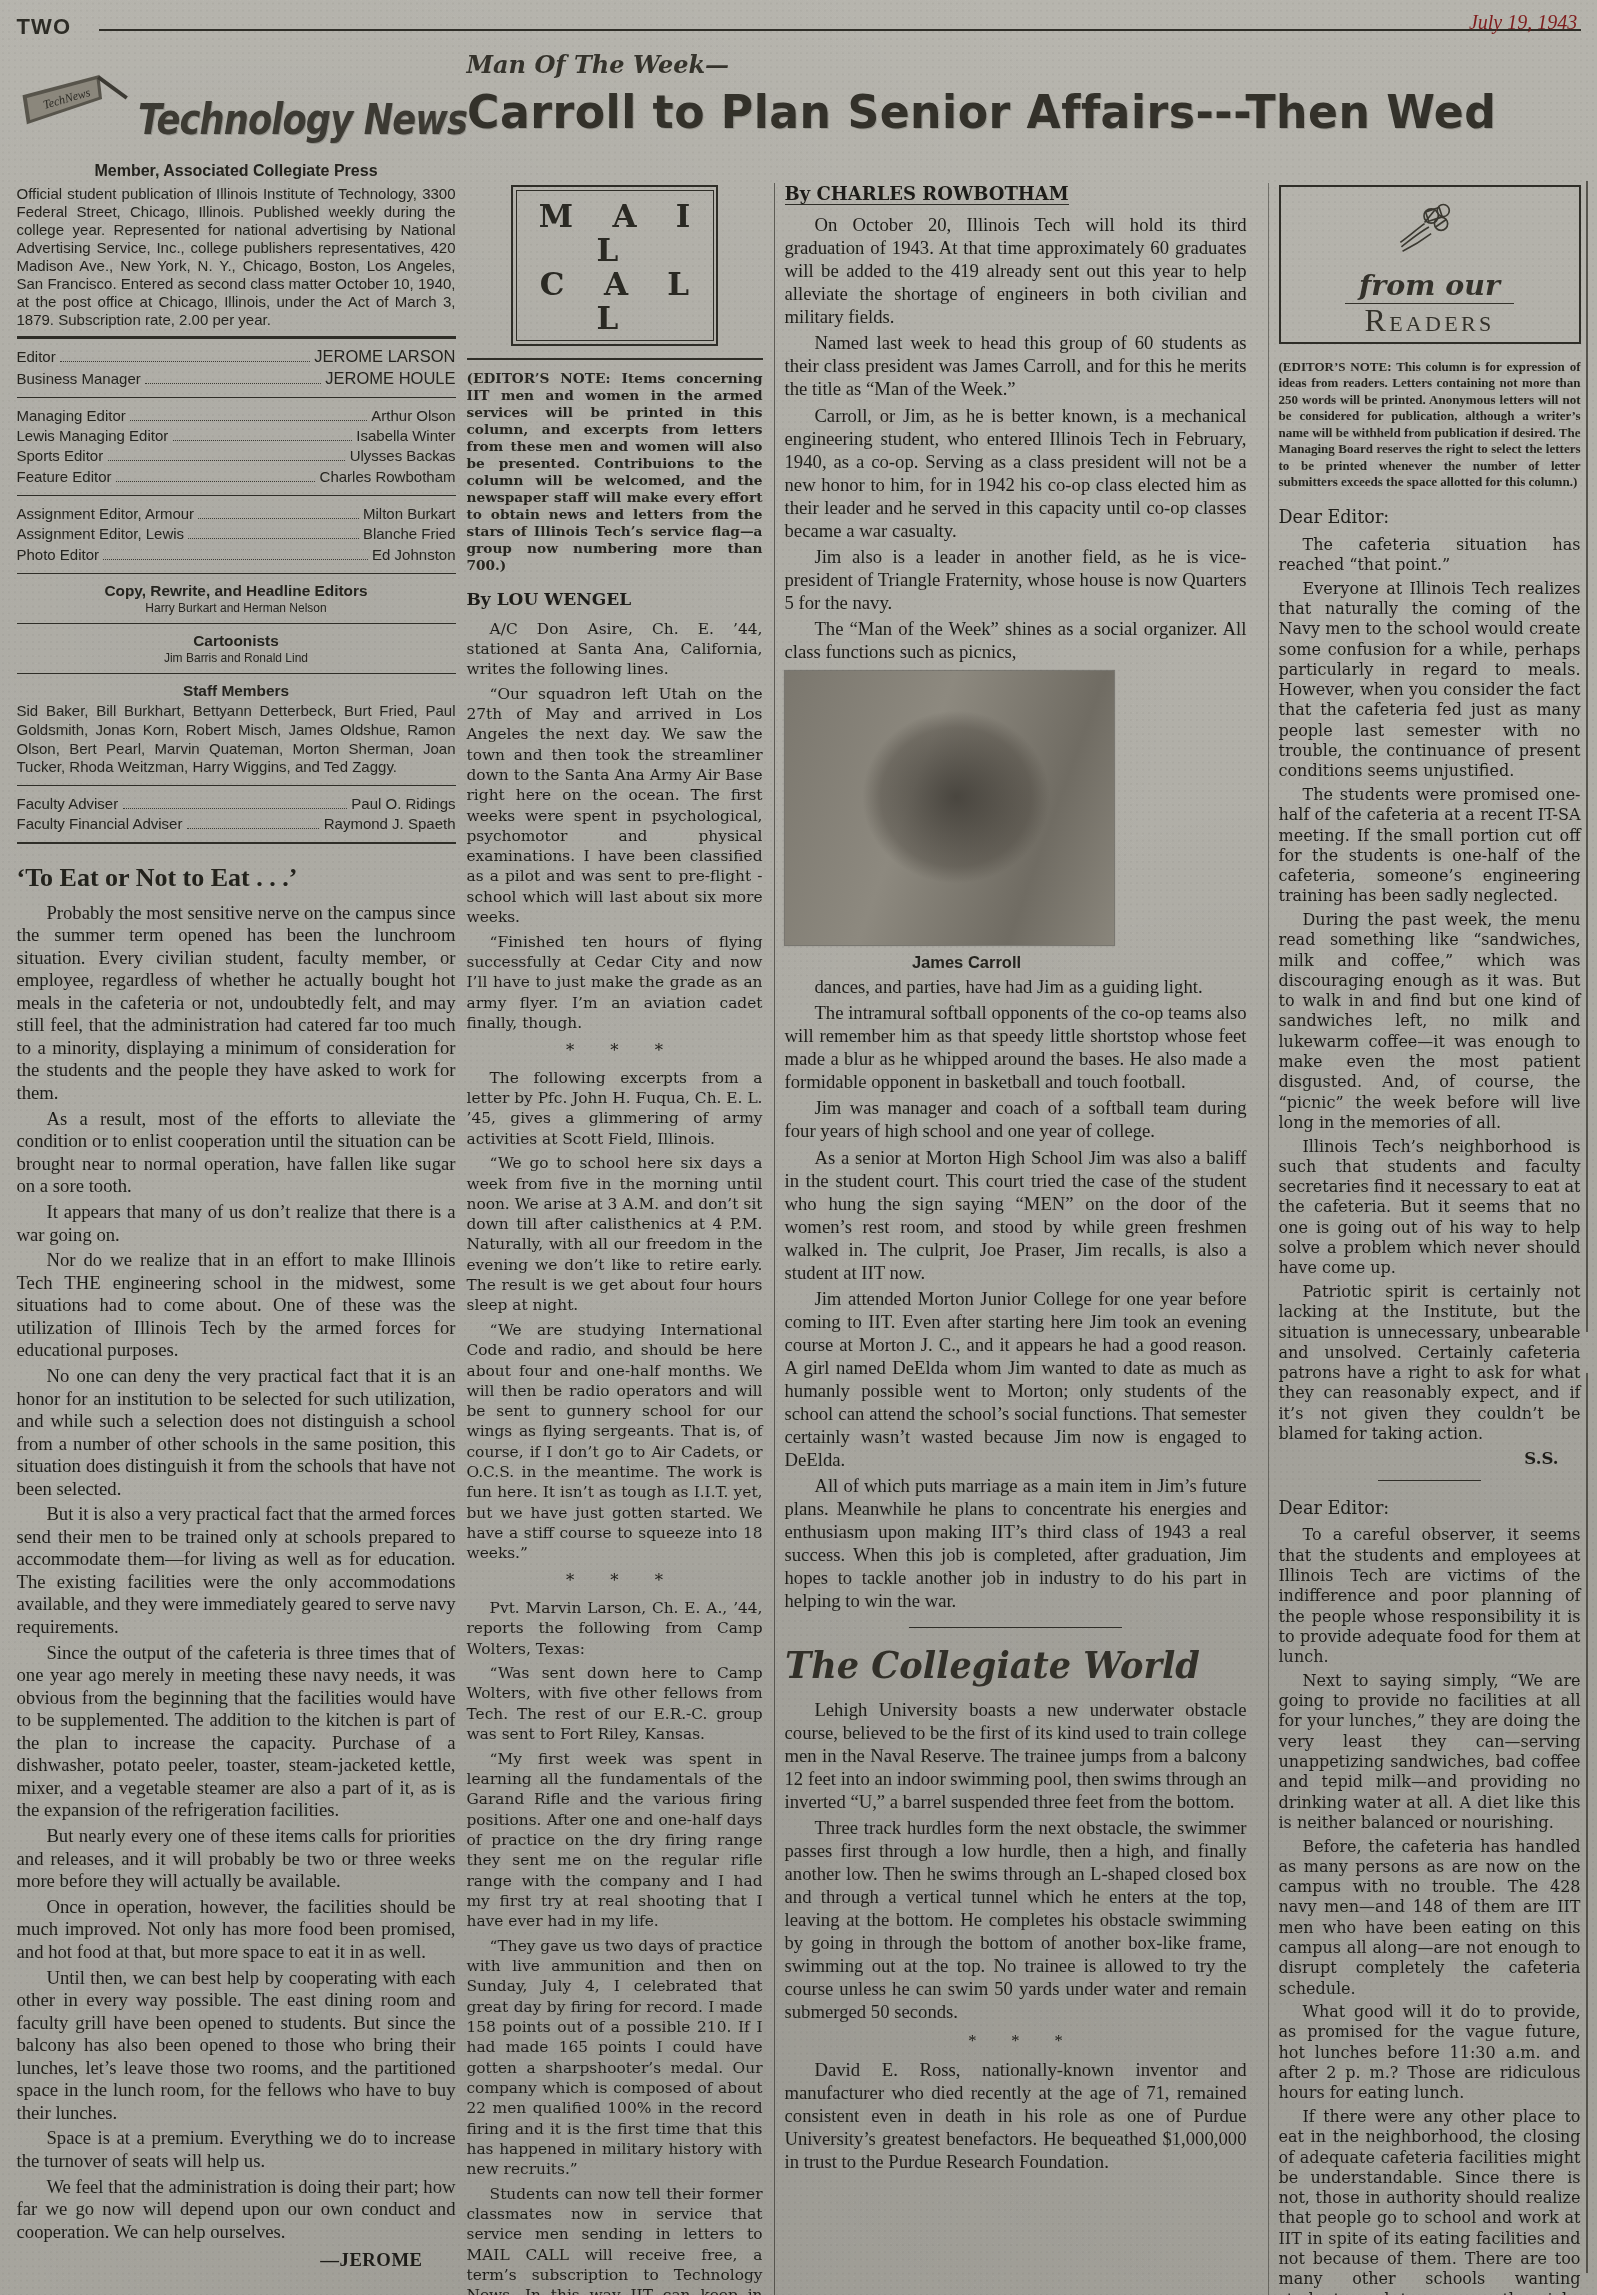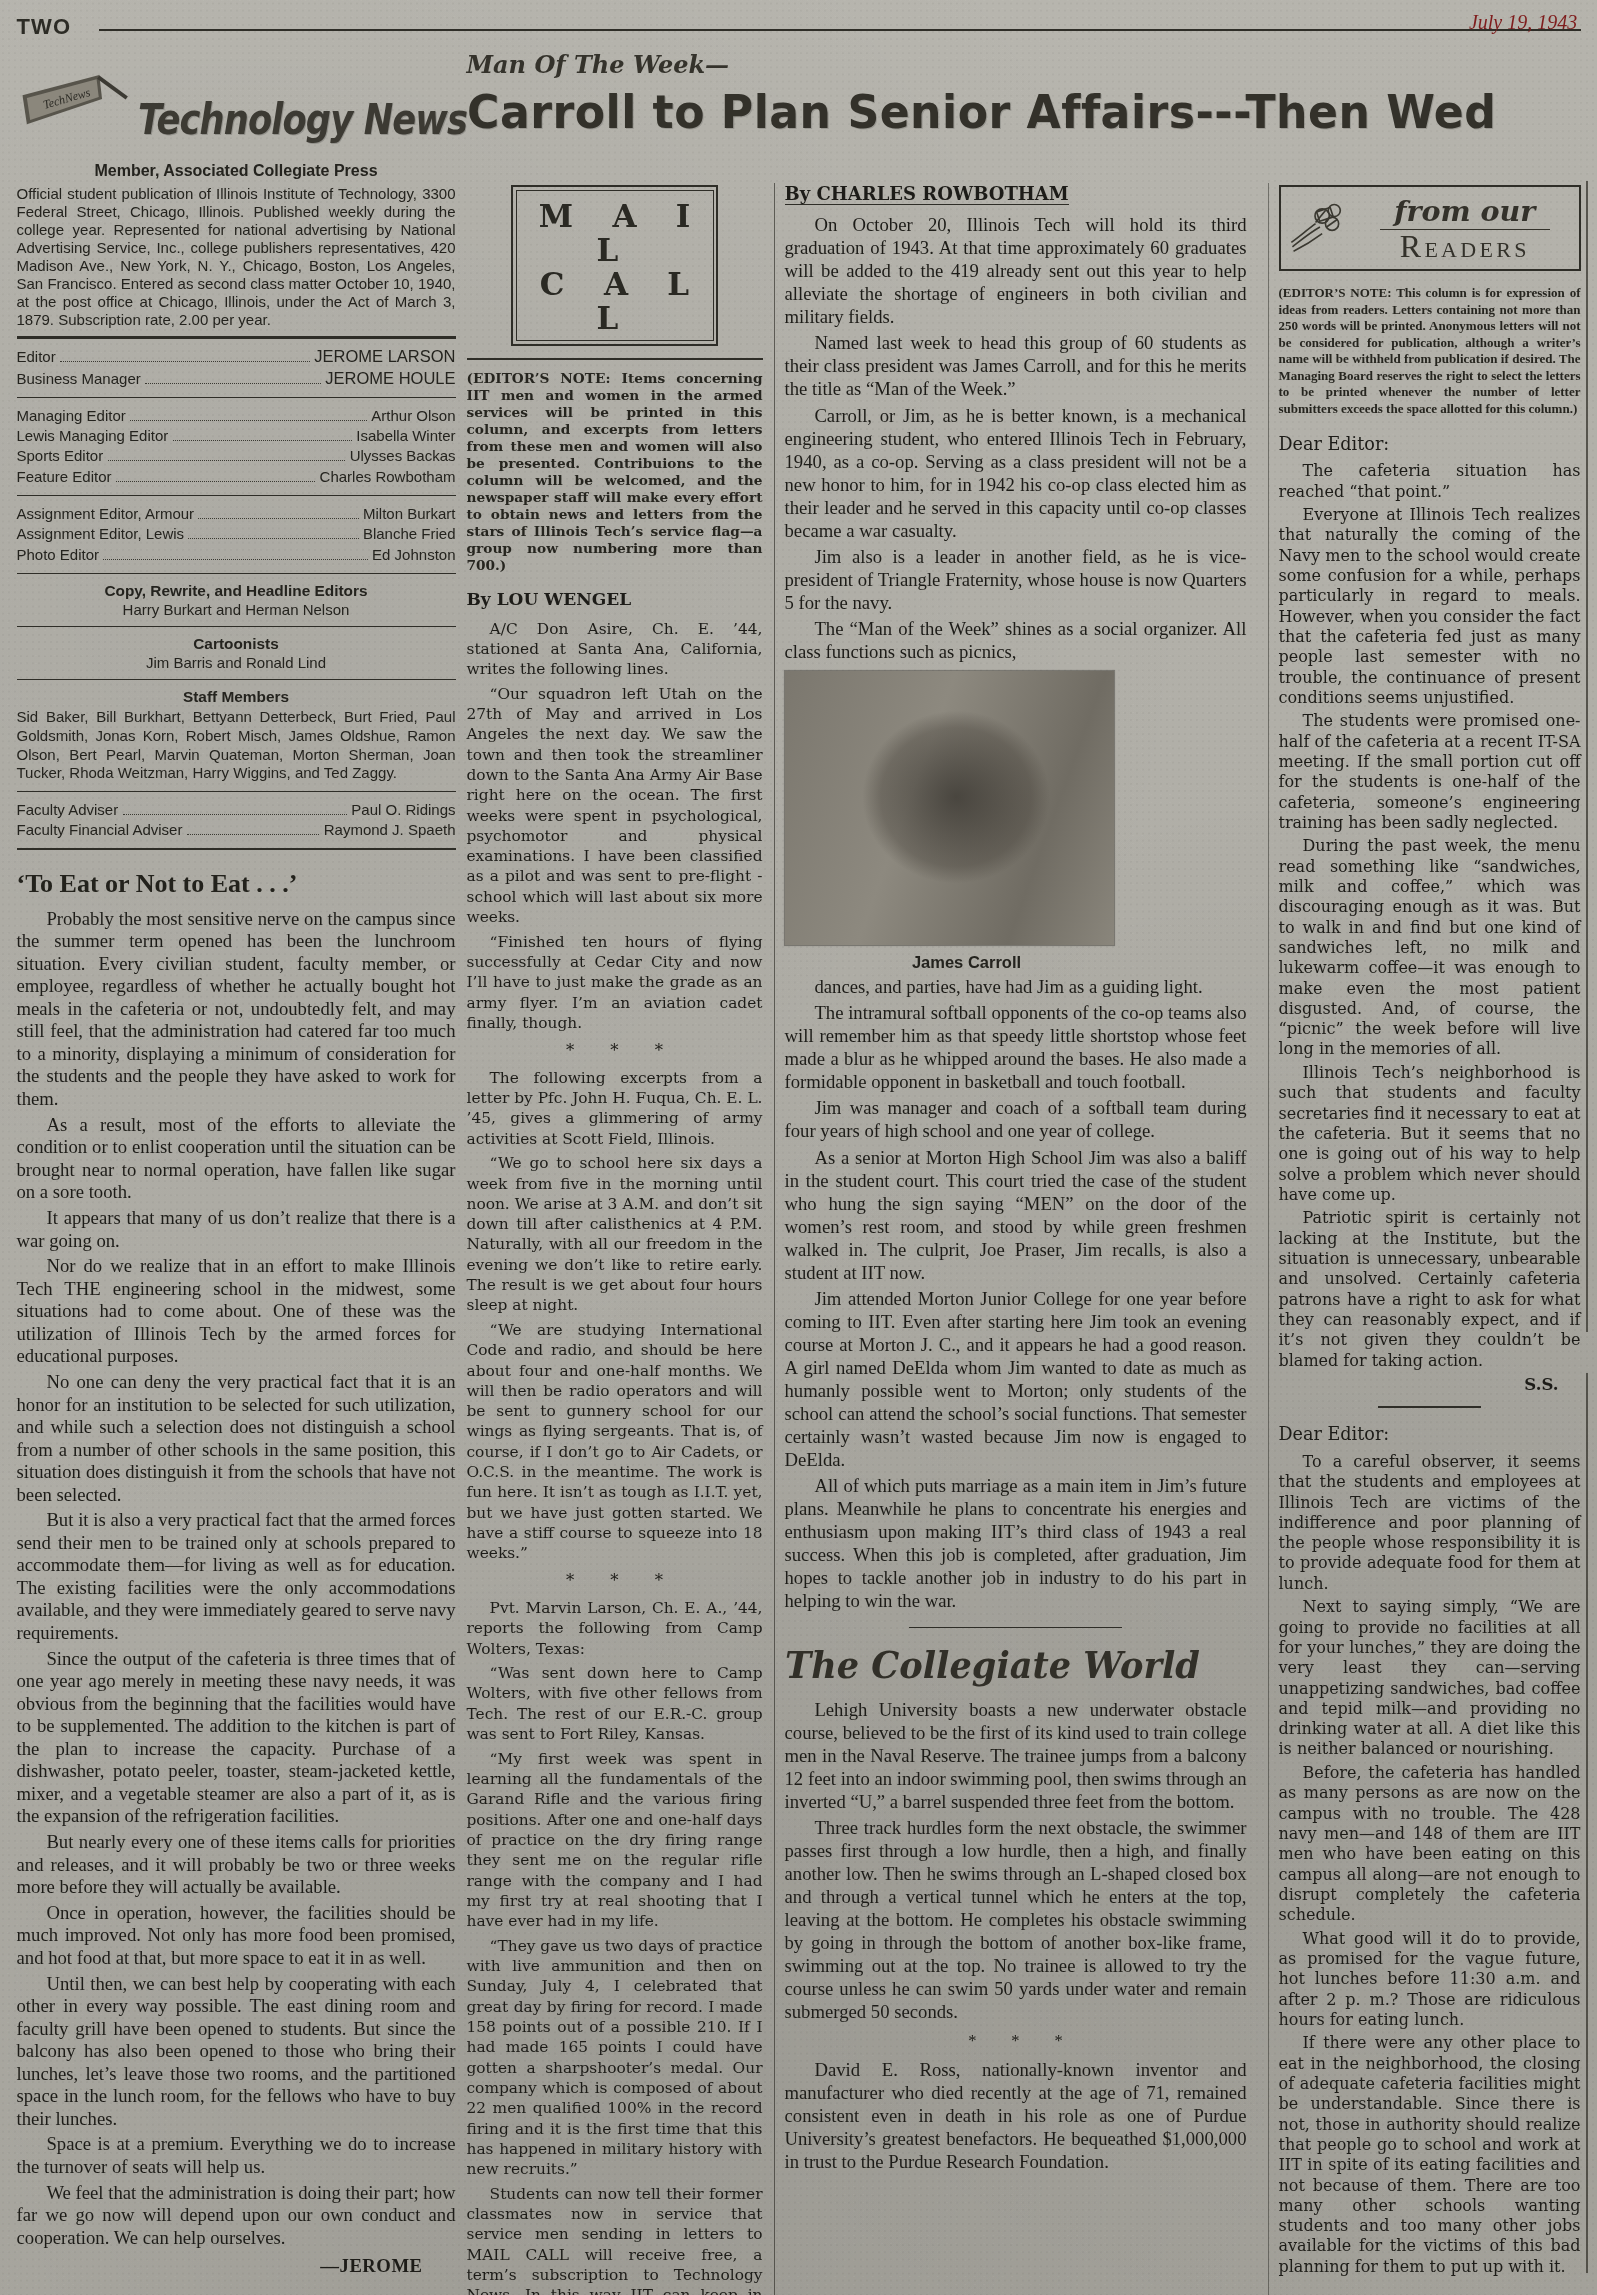--- a/index.html
+++ b/index.html
@@ -40,21 +40,21 @@
     white-space:nowrap;text-shadow:1.1px 1.1px 0 rgba(0,0,0,0.18);}
   .member-line{text-align:center;font-family:"Liberation Sans",sans-serif;font-weight:bold;font-size:16px;margin-top:18.7px;color:#24231e;}
   .about{font-family:"Liberation Sans",sans-serif;font-size:15px;line-height:18px;text-align:justify;margin-top:4.4px;color:#24231e;}
   .mast-rule{height:2.2px;background:#2e2d27;margin:7.7px 0;}
   .mast-rule.thin{height:1.6px;}
   .credit{display:flex;align-items:baseline;font-family:"Liberation Sans",sans-serif;font-size:15px;line-height:20.3px;color:#24231e;}
   .credit .leader{flex:1;border-bottom:1.6px dotted #3b3a33;margin:0 4.4px 3.8px;}
   .credit .name{white-space:nowrap;}
   .credit .name.caps{font-size:16.5px;}
   .group-title{text-align:center;font-family:"Liberation Sans",sans-serif;font-weight:bold;font-size:15.4px;margin-top:3.3px;color:#24231e;}
-  .group-names{text-align:center;font-family:"Liberation Sans",sans-serif;font-size:15px;margin:1.1px 0 4.4px;color:#24231e;}
+  .group-names{text-align:center;font-family:"Liberation Sans",sans-serif;font-size:12px;margin:1.1px 0 4.4px;color:#24231e;}
   .staff-names{font-family:"Liberation Sans",sans-serif;font-size:15px;line-height:18.7px;text-align:justify;margin:2.2px 0 5.5px;color:#24231e;}
 
   .edit-title{font-weight:bold;font-size:26px;margin:18.7px 0 8.8px;color:#23221c;}
   .edit-body p{font-size:18.7px;line-height:22.5px;text-align:justify;text-indent:1.6em;margin:0 0 3.3px;}
   .edit-sign{text-align:right;font-size:18.7px;font-weight:bold;letter-spacing:0.5px;padding-right:33px;margin-top:5.5px;}
 
   
   .headline-band{grid-column:2 / span 3;grid-row:1;position:relative;}
   .kicker{font-family:"DejaVu Serif",serif;font-style:italic;font-weight:bold;font-size:24px;color:#34322b;margin-top:3.3px;}
   .headline{font-family:"DejaVu Sans",sans-serif;font-weight:bold;font-size:47px;letter-spacing:0.5px;color:#33312a;
@@ -81,21 +81,21 @@
       radial-gradient(ellipse 38% 42% at 52% 46%, rgba(25,22,18,0.55), rgba(60,55,48,0.35) 60%, transparent 75%),
       linear-gradient(110deg, #7b776e, #8d897f 40%, #706c63 75%, #8a867c);
     box-shadow:0 0 0 1.1px rgba(40,38,32,.4);}
   .photo-caption{text-align:center;font-family:"Liberation Sans",sans-serif;font-weight:bold;font-size:16.5px;margin-top:7.7px;color:#24231e;}
   .short-rule{width:46%;height:1.6px;background:#2e2d27;margin:14.3px auto;}
   .cw-title{font-family:"DejaVu Serif",serif;font-style:italic;font-weight:bold;font-size:37px;color:#312f28;margin:5.5px 0 11px;
     transform:scaleX(.95);transform-origin:left;white-space:nowrap;}
 
   
   .col4{grid-column:4;grid-row:2;padding-left:10px;border-left:1.6px solid rgba(46,45,39,.5);}
-  .readers-box{border:2.2px solid #2e2d27;padding:6.6px 7.7px;display:flex;align-items:center;gap:5.5px;margin-top:2.2px;}
+  .readers-box{border:2.2px solid #2e2d27;padding:6.6px 7.7px;display:flex;align-items:center;gap:5.5px;margin-top:2.2px;flex-direction:column;}
   .readers-titles{flex:1;text-align:center;}
   .readers-kicker{font-family:"DejaVu Serif",serif;font-style:italic;font-weight:bold;font-size:28.5px;color:#33312a;border-bottom:1.6px solid #33312a;display:inline-block;padding:0 14.3px 1.1px;}
   .readers-title{font-family:"Liberation Serif",serif;font-variant:small-caps;font-size:32px;letter-spacing:3.3px;color:#33312a;line-height:32px;}
   .col4 .ed-note{margin-top:14.3px;font-size:13px;line-height:16.5px;}
   .salutation{font-size:17.6px;margin:16.5px 0 7.7px;font-family:"DejaVu Serif",serif;}
   .letter p{font-size:16px;line-height:20.3px;text-align:justify;text-indent:1.5em;margin:0 0 3.3px;font-family:"DejaVu Serif",serif;}
   .letter-sign{text-align:right;font-size:16.5px;font-weight:bold;padding-right:22px;margin:4.4px 0 2.2px;font-family:"DejaVu Serif",serif;}
   .letter-divider{width:34%;height:1.6px;background:#2e2d27;margin:12px auto;}
 </style>
 </head>

